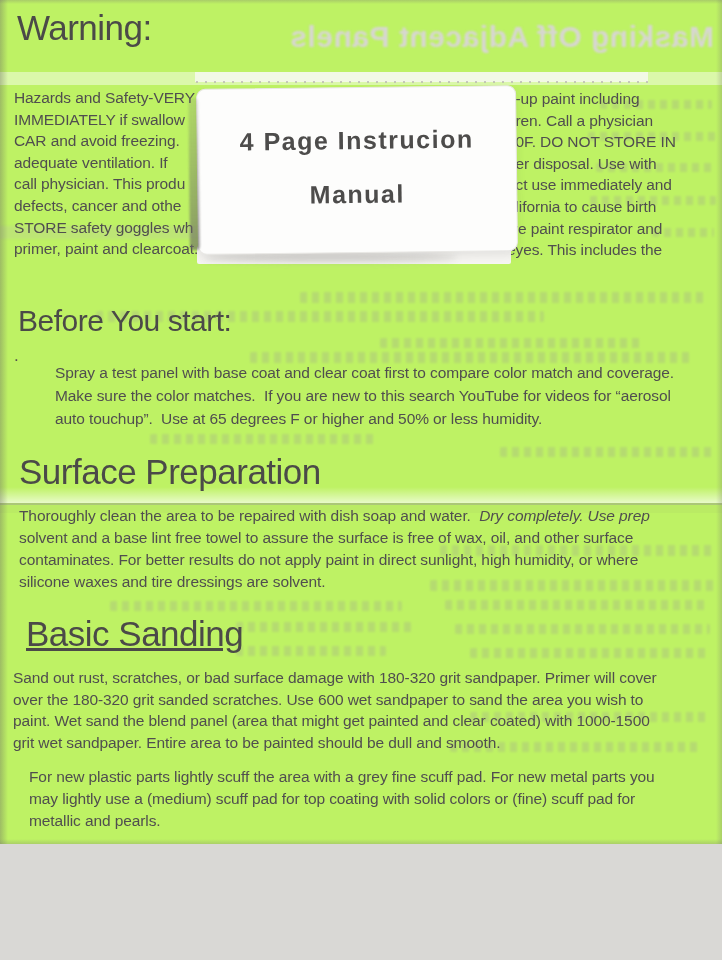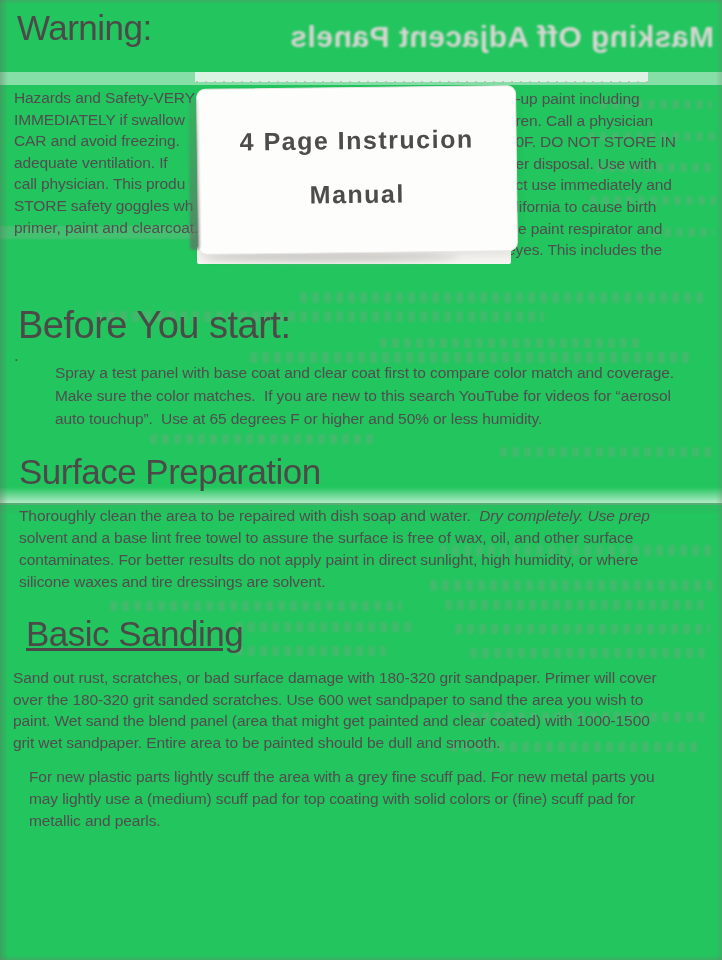--- a/index.html
+++ b/index.html
@@ -1,35 +1,35 @@
 <!DOCTYPE html>
 <html><head>
 <meta charset="utf-8">
 <style>
   html,body{margin:0;padding:0;background:#d9d8d5;}
   .page{
-    position:relative;width:722px;height:960px;overflow:hidden;
-    background:#22c55e;
+    position:relative;width:722px;height:844px;overflow:hidden;
+    background:#bef264;
     font-family:"Liberation Sans",sans-serif;
     color:#504e4f;
   }
   
   .edge-left{position:absolute;left:0;top:0;width:8px;height:100%;
     background:linear-gradient(90deg,rgba(105,103,99,.38),rgba(105,103,99,0));}
   .edge-right{position:absolute;right:0;top:0;width:6px;height:100%;
     background:linear-gradient(270deg,rgba(120,118,114,.28),rgba(120,118,114,0));}
   .edge-top{position:absolute;left:0;top:0;width:100%;height:4px;
     background:linear-gradient(180deg,rgba(120,118,114,.30),rgba(120,118,114,0));}
   .edge-bottom{position:absolute;left:0;bottom:0;width:100%;height:5px;
     background:linear-gradient(0deg,rgba(120,118,114,.28),rgba(120,118,114,0));}
 
   
   .h{position:absolute;font-size:35px;letter-spacing:-0.5px;color:#4b4a48;white-space:pre;}
   #h-warning{left:17px;top:8px;}
-  #h-before{left:18px;top:304px;font-size:38px;}
+  #h-before{left:18px;top:304px;font-size:30px;}
   #h-surface{left:19px;top:452px;}
   #h-basic{left:26px;top:614px;text-decoration:underline;}
 
   
   .col{position:absolute;font-size:15.5px;letter-spacing:-0.1px;}
   .col .bl{white-space:pre;}
   #warn-left{left:14px;top:87px;line-height:21.6px;}
   #warn-right{left:507px;top:88px;line-height:21.6px;}
   #before-lines{left:19px;top:362px;line-height:22.8px;margin-left:36px;}
   #surface-lines{left:19px;top:505px;line-height:22px;}
@@ -112,20 +112,21 @@
   <div class="g" style="left:470px;top:712px;width:240px;height:10px;"></div>
   <div class="g" style="left:450px;top:742px;width:252px;height:10px;"></div>
 
   <div class="h" id="h-warning">Warning:</div>
   <div class="col" id="warn-left">
       <div class="bl">Hazards and Safety-VERY</div>
       <div class="bl">IMMEDIATELY if swallow</div>
       <div class="bl">CAR and avoid freezing.</div>
       <div class="bl">adequate ventilation. If</div>
       <div class="bl">call physician. This produ</div>
+      <div class="bl">defects, cancer and othe</div>
       <div class="bl">STORE safety goggles wh</div>
       <div class="bl">primer, paint and clearcoat.</div>
     </div>
   <div class="col" id="warn-right">
       <div class="bl">h-up paint including</div>
       <div class="bl">dren. Call a physician</div>
       <div class="bl">20F. DO NOT STORE IN</div>
       <div class="bl">per disposal. Use with</div>
       <div class="bl">uct use immediately and</div>
       <div class="bl">alifornia to cause birth</div>

